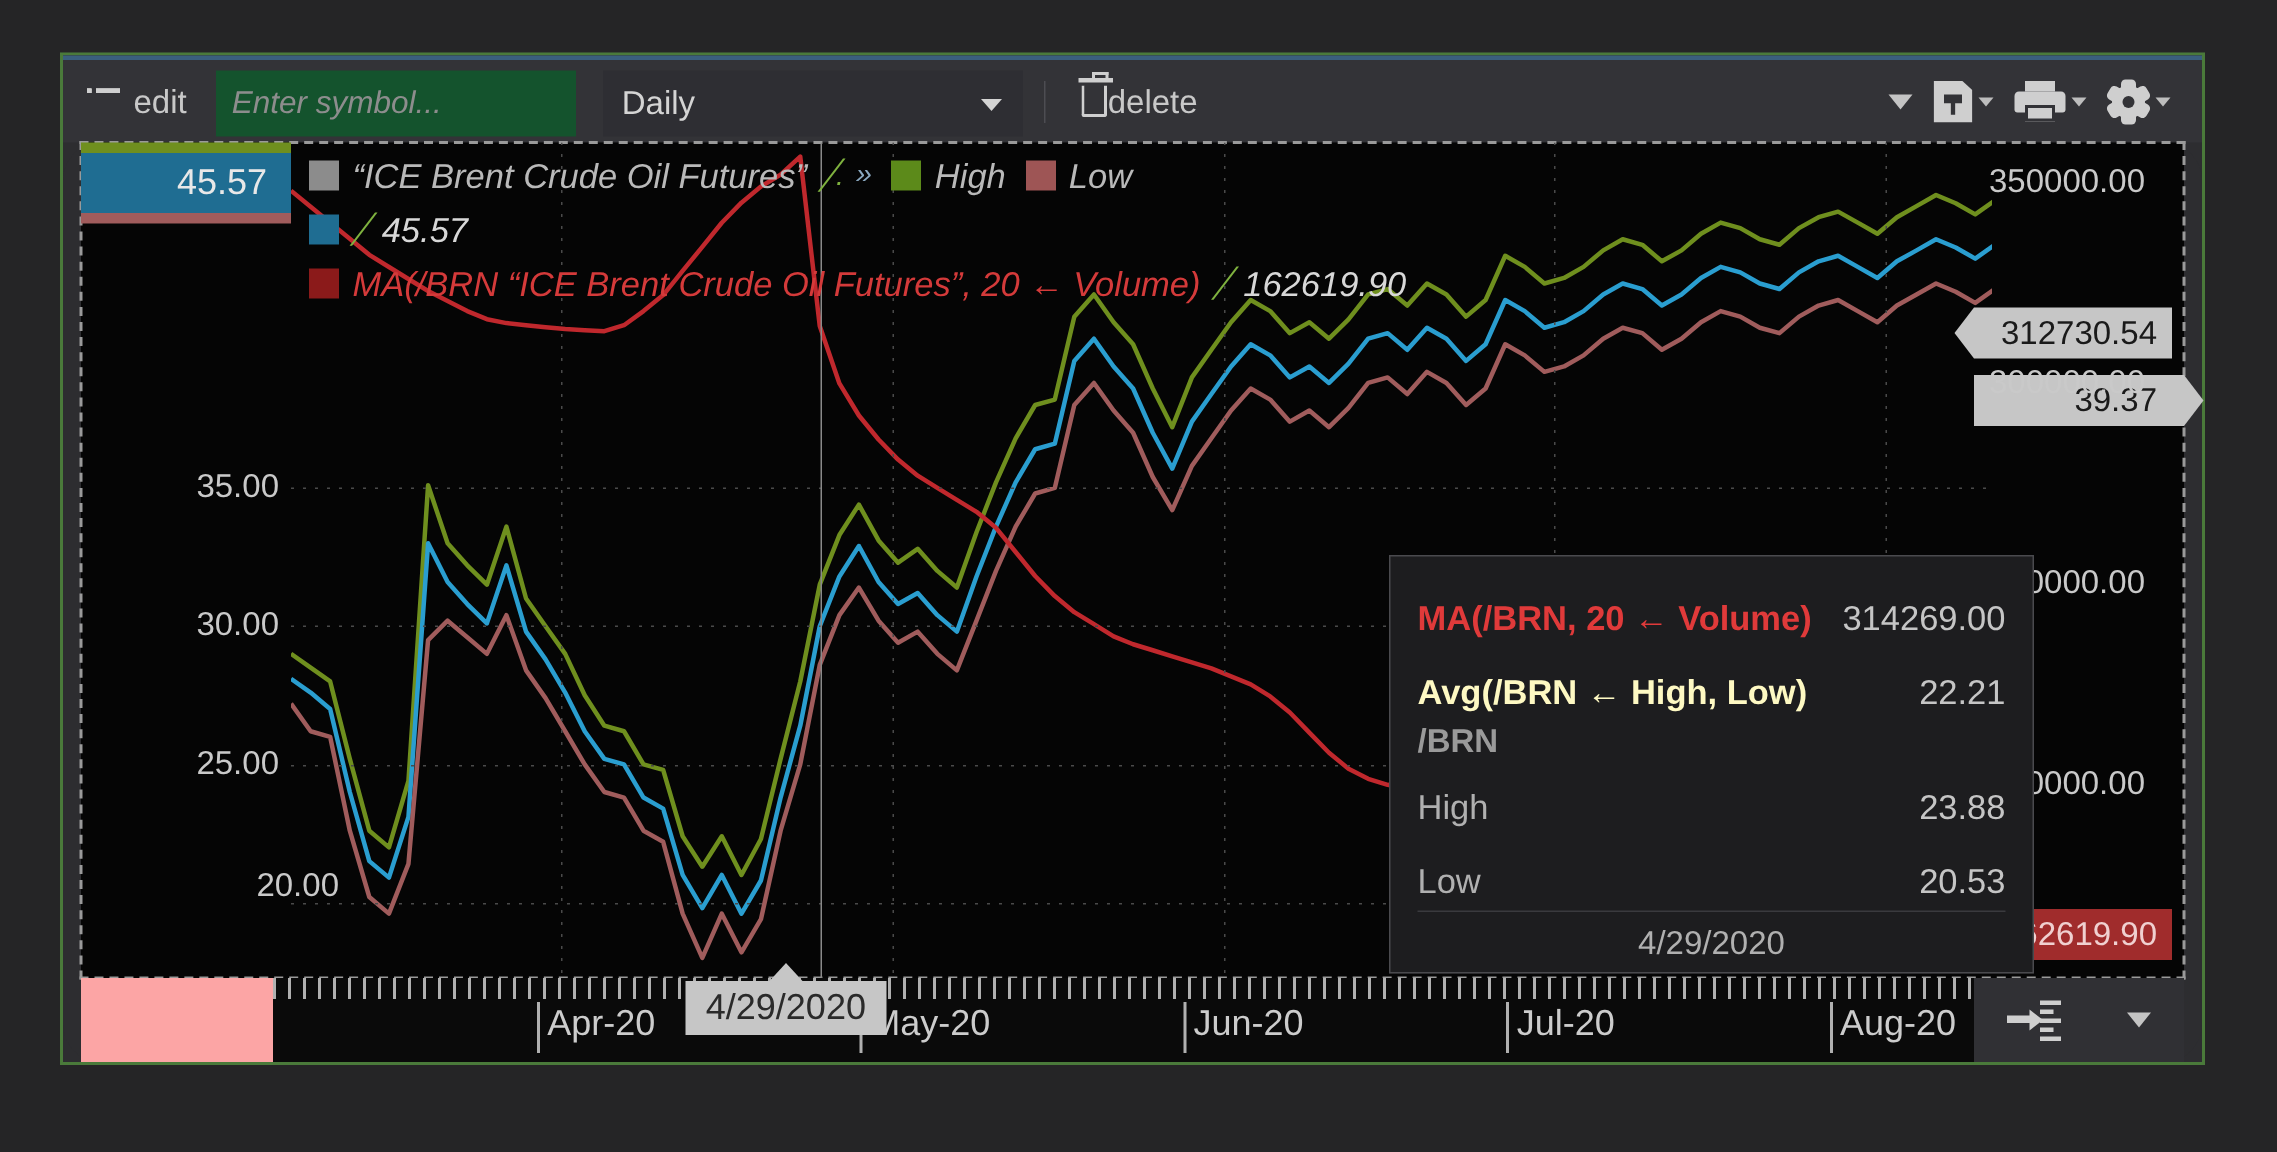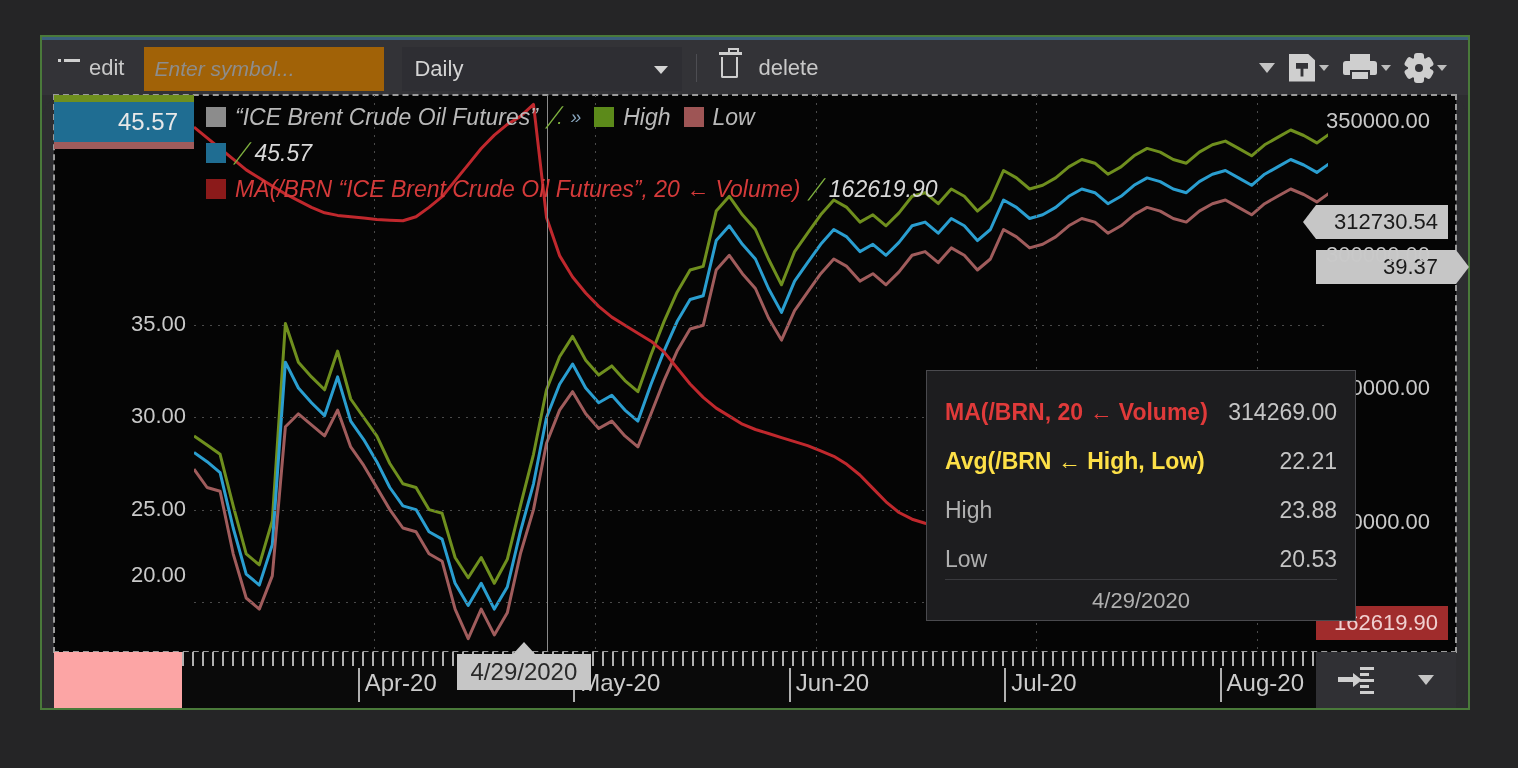--- a/index.html
+++ b/index.html
@@ -49,21 +49,21 @@
   .hamburger b {
     position:absolute; left:0; width:3px; height:3px; background:#cfcfcf; display:block;
   }
   .hamburger b:nth-child(4){ top:0 }
   .hamburger b:nth-child(5){ top:7px }
   .hamburger b:nth-child(6){ top:14px }
 
   #symbol-input {
     width: 240px; height: 44px;
     margin: 7px 0 7px 2px;
-    background: #a16207;
+    background: #14532d;
     border: none; outline: none;
     color: #d0d0d0;
     font-size: 21px;
     font-style: italic;
     font-family: "Liberation Sans", sans-serif;
     padding: 0 10px;
   }
   #symbol-input::placeholder { color: #8d8d8d; font-style: italic; }
 
   #interval-select {
@@ -81,21 +81,21 @@
     width:0;height:0;margin-top:-3px;
     border-left:7px solid transparent;border-right:7px solid transparent;
     border-top:8px solid #d4d4d4;
   }
 
   #range-group { gap: 8px; padding-left: 22px; }
   .range-label { color: #8f8f8f; }
   .range-value { color: #7fb23f; font-weight: bold; }
   .tb-sep { width:1px; height:28px; background:#4d4d52; align-self:center; margin: 0 14px; }
 
-  #delete-button { gap: 20px; justify-content: center; }
+  #delete-button { gap: 0; justify-content: center; }
   .trash {
     position: relative; width: 17px; height: 21px;
     border: 2px solid #cfcfcf; border-top: none;
     border-radius: 0 0 2px 2px;
   }
   .trash::before {
     content:''; position:absolute; left:-4px; top:-5px;
     width:23px; height:3px; background:#cfcfcf;
   }
   .trash::after {
@@ -242,21 +242,21 @@
     left: 872px; top: 275px;
     width: 430px;
     background:#1d1d1f;
     border:1px solid #4a4a4e;
     padding: 12px 18px 6px 18px;
     z-index: 8;
   }
   .tt-row { display:flex; justify-content:space-between; align-items:baseline; margin-bottom:6px; }
   .tt-key { font-size:23px; font-weight:bold; }
   .tt-key.red { color:#e03a3a; }
-  .tt-key.blue { color:#fde047;text-align:center; }
+  .tt-key.blue { color:#fef9c3;text-align:center; }
   .tt-val { font-size:23px; color:#c5c5c5;margin-top:16px; }
   .tt-sub { font-size:22px; color:#9a9a9a; font-weight:bold; margin: 4px 0 2px; }
   .tt-row.plain .tt-key { font-weight:normal; color:#b0b0b0; }
   #tt-date {
     border-top:1px solid #3a3a3e;
     text-align:center; color:#b0b0b0; font-size:22px;
     padding-top:8px; margin-top:6px;
   }
 
   
@@ -404,21 +404,21 @@
       <div id="left-axis">
         <div id="price-badge-stack">
           <div class="bar-hi"></div>
           <div class="bar-avg">45.57</div>
           <div class="bar-lo"></div>
         </div>
         <div class="badge-left grey" id="left-badge" style="top: 132.805px;">39.37</div>
       <div class="y-left" style="top: 216.328px;">35.00</div>
           <div class="y-left" style="top: 308.459px;">30.00</div>
           <div class="y-left" style="top: 400.59px;">25.00</div>
-          <div class="y-left" style="top: 467px;">20.00</div>
+          <div class="y-left" style="top: 482px; margin-left: 40px;">20.00</div>
         </div>
 
       <div id="right-axis" style="position: absolute; right: 0px; top: 0px; width: 140px; height: 100%;">
           <div class="y-right" style="top: 12.7619px;">350000.00</div>
           <div class="y-right" style="top: 146.571px;">300000.00</div>
           <div class="y-right" style="top: 280.381px;">250000.00</div>
           <div class="y-right" style="top: 414.19px;">200000.00</div>
           <div class="badge-right grey" style="top: 109.502px;">312730.54</div>
           <div class="badge-right red" style="top: 511.227px;">162619.90</div>
         </div>
@@ -449,20 +449,21 @@
 
       <div id="tooltip">
         <div class="tt-row">
           <span class="tt-key red">MA(/BRN, 20 ← Volume)</span>
           <span class="tt-val">314269.00</span>
         </div>
         <div class="tt-row">
           <span class="tt-key blue">Avg(/BRN ← High, Low)</span>
           <span class="tt-val">22.21</span>
         </div>
+        <div class="tt-sub">/BRN</div>
         <div class="tt-row plain">
           <span class="tt-key">High</span>
           <span class="tt-val">23.88</span>
         </div>
         <div class="tt-row plain">
           <span class="tt-key">Low</span>
           <span class="tt-val">20.53</span>
         </div>
         <div id="tt-date">4/29/2020</div>
       </div>

